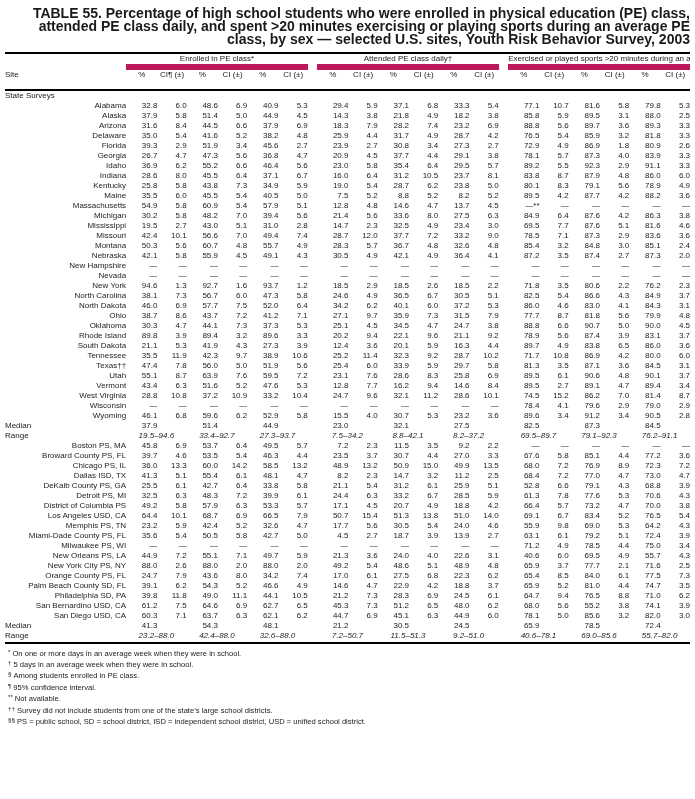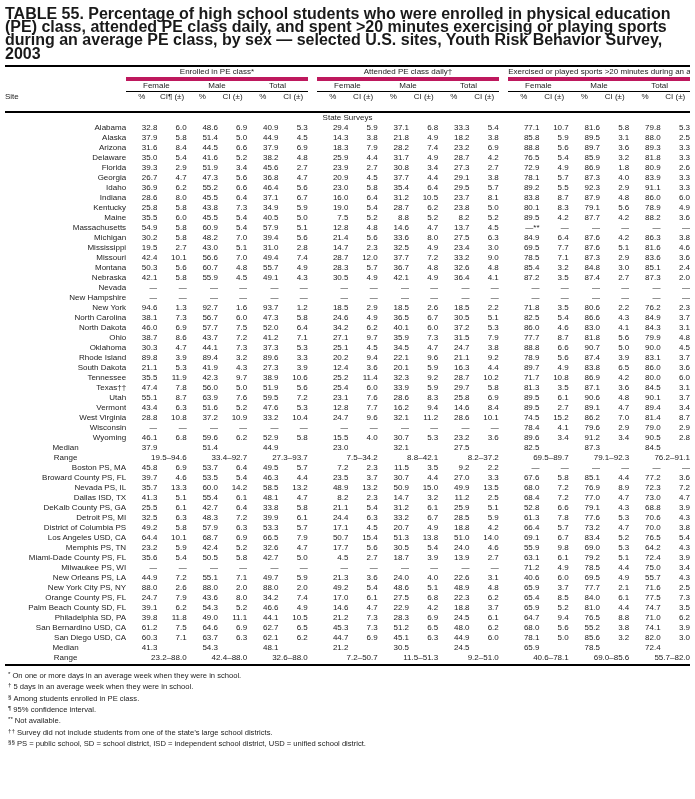--- a/index.html
+++ b/index.html
@@ -7,62 +7,63 @@
     width: 695px; height: 799px;
     background: #ffffff;
     color: #1c1c1c;
     font-family: "Liberation Sans", sans-serif;
     overflow: hidden;
   }
   .page { padding: 7px 5px 0 5px; }
 
   .title {
     font-weight: bold;
-    font-size: 16px;
+    font-size: 14px;
     line-height: 13.2px;
     color: #1a1a1a;
     margin-bottom: 5px;
+    text-align: right;
   }
 
   table.pe {
     border-collapse: collapse;
     table-layout: fixed;
     width: 100%;
     border-top: 2.5px solid #000;
   }
   table.pe th, table.pe td {
     padding: 0;
     font-weight: normal;
     font-size: 8px;
     line-height: 10px;
     vertical-align: bottom;
     overflow: hidden;
     white-space: nowrap;
   }
   th.group-label {
     text-align: center;
-    border-bottom: 4px solid #be185d;
+    border-bottom: 6px solid #be185d;
     padding: 3px 1px 1px 1px;
     line-height: 9.6px;
     white-space: normal;
     vertical-align: bottom;
   }
   th.sex-label {
     text-align: center;
     border-bottom: 1.6px solid #000;
     padding-top: 2px;
   }
   th.pct-head, th.ci-head { text-align: center; padding-top: 1px; }
   tr.subhead th { border-bottom: 2.2px solid #000; padding-bottom: 9px; }
   th.site-head { text-align: left; vertical-align: bottom; }
 
   td.site { text-align: right; padding-left: 9px; }
-  td.label0 { text-align: center; padding-left: 0; }
+  td.label0 { text-align: left; padding-left: 0; }
   td.num { text-align: right; padding-right: 4px; font-size: 7.9px; }
-  td.range2 { text-align: right; font-size: 7.9px; }
+  td.range2 { text-align: center; font-size: 7.9px; font-style: italic; }
   tr.last-row td { border-bottom: 2.5px solid #000; padding-bottom: 1px; }
 
   .footnotes { margin-top: 3px; padding-left: 3px; }
   .fn {
     font-size: 7.6px;
     line-height: 9.4px;
     padding-left: 11px;
     text-indent: -11px;
     color: #222;
   }
@@ -103,34 +104,20 @@
       </colgroup>
       <thead>
         <tr>
           <th></th>
           <th class="group-label" colspan="6">Enrolled in PE class*</th>
           <th></th>
           <th class="group-label" colspan="6">Attended PE class daily†</th>
           <th></th>
           <th class="group-label" colspan="6">Exercised or played sports &gt;20 minutes during an average PE class§</th>
         </tr>
-        <tr>
-          <th></th>
-          <th class="sex-label" colspan="2">Female</th>
-          <th class="sex-label" colspan="2">Male</th>
-          <th class="sex-label" colspan="2">Total</th>
-          <th></th>
-          <th class="sex-label" colspan="2">Female</th>
-          <th class="sex-label" colspan="2">Male</th>
-          <th class="sex-label" colspan="2">Total</th>
-          <th></th>
-          <th class="sex-label" colspan="2">Female</th>
-          <th class="sex-label" colspan="2">Male</th>
-          <th class="sex-label" colspan="2">Total</th>
-        </tr>
         <tr class="subhead">
           <th class="site-head">Site</th>
           <th class="pct-head">%</th>
           <th class="ci-head">CI¶ (±)</th>
           <th class="pct-head">%</th>
           <th class="ci-head">CI (±)</th>
           <th class="pct-head">%</th>
           <th class="ci-head">CI (±)</th>
           <th></th>
           <th class="pct-head">%</th>
@@ -514,44 +501,44 @@
           <td class="num">4.1</td>
           <td></td>
           <td class="num">87.2</td>
           <td class="num">3.5</td>
           <td class="num">87.4</td>
           <td class="num">2.7</td>
           <td class="num">87.3</td>
           <td class="num">2.0</td>
         </tr>
         <tr>
+          <td class="site">New Hampshire</td>
+          <td class="num">—</td>
+          <td class="num">—</td>
+          <td class="num">—</td>
+          <td class="num">—</td>
+          <td class="num">—</td>
+          <td class="num">—</td>
+          <td></td>
+          <td class="num">—</td>
+          <td class="num">—</td>
+          <td class="num">—</td>
+          <td class="num">—</td>
+          <td class="num">—</td>
+          <td class="num">—</td>
+          <td></td>
+          <td class="num">—</td>
+          <td class="num">—</td>
+          <td class="num">—</td>
+          <td class="num">—</td>
+          <td class="num">—</td>
+          <td class="num">—</td>
+        </tr>
+        <tr>
           <td class="site">Nevada</td>
-          <td class="num">—</td>
-          <td class="num">—</td>
-          <td class="num">—</td>
-          <td class="num">—</td>
-          <td class="num">—</td>
-          <td class="num">—</td>
-          <td></td>
-          <td class="num">—</td>
-          <td class="num">—</td>
-          <td class="num">—</td>
-          <td class="num">—</td>
-          <td class="num">—</td>
-          <td class="num">—</td>
-          <td></td>
-          <td class="num">—</td>
-          <td class="num">—</td>
-          <td class="num">—</td>
-          <td class="num">—</td>
-          <td class="num">—</td>
-          <td class="num">—</td>
-        </tr>
-        <tr>
-          <td class="site">New Hampshire</td>
           <td class="num">—</td>
           <td class="num">—</td>
           <td class="num">—</td>
           <td class="num">—</td>
           <td class="num">—</td>
           <td class="num">—</td>
           <td></td>
           <td class="num">—</td>
           <td class="num">—</td>
           <td class="num">—</td>
@@ -965,22 +952,22 @@
           <td class="num">3.3</td>
           <td></td>
           <td class="num">67.6</td>
           <td class="num">5.8</td>
           <td class="num">85.1</td>
           <td class="num">4.4</td>
           <td class="num">77.2</td>
           <td class="num">3.6</td>
         </tr>
         <tr>
-          <td class="site">Nevada PS, IL</td>
-          <td class="num">35.7</td>
+          <td class="site">Chicago PS, IL</td>
+          <td class="num">36.0</td>
           <td class="num">13.3</td>
           <td class="num">60.0</td>
           <td class="num">14.2</td>
           <td class="num">58.5</td>
           <td class="num">13.2</td>
           <td></td>
           <td class="num">48.9</td>
           <td class="num">13.2</td>
           <td class="num">50.9</td>
           <td class="num">15.0</td>

